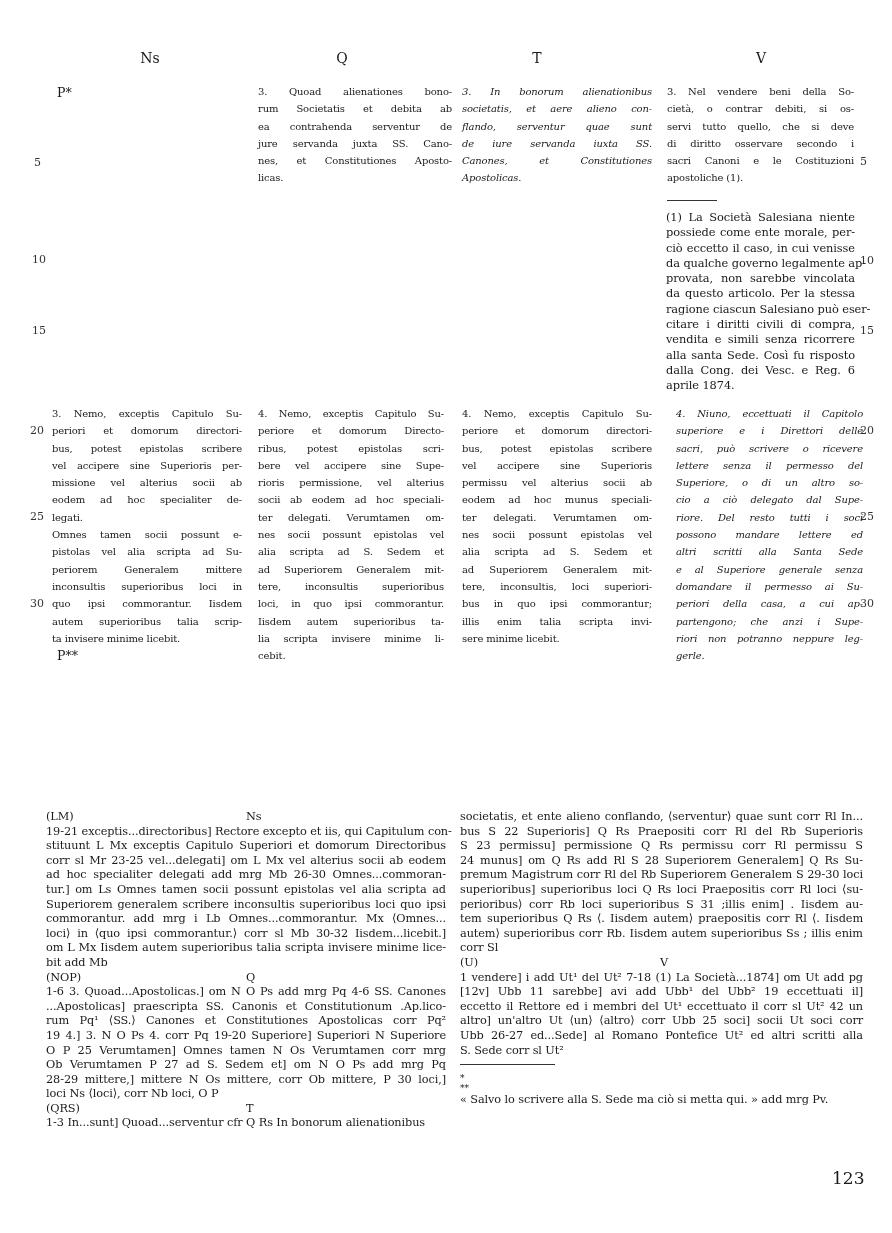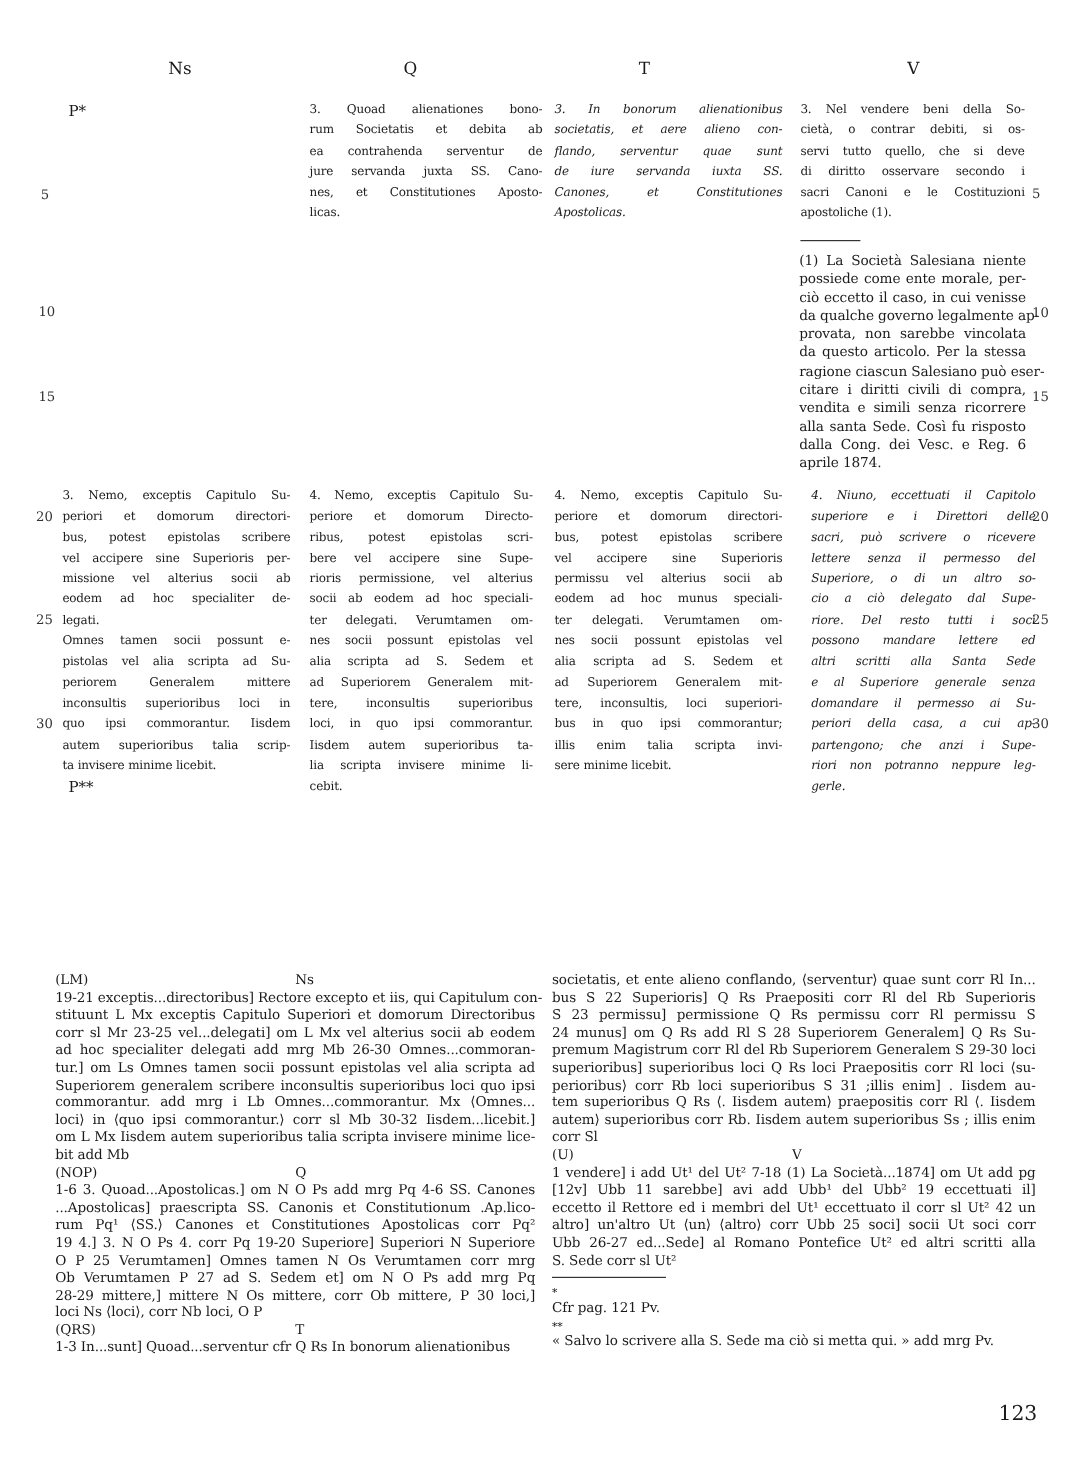--- a/index.html
+++ b/index.html
@@ -218,18 +218,17 @@
     <div>
       <span class="line">1 vendere] i add Ut¹ del Ut²     7-18 (1) La Società...1874] om Ut add pg</span>
       <span class="line">[12v] Ubb     11 sarebbe] avi add Ubb¹ del Ubb²     19 eccettuati il]</span>
       <span class="line">eccetto il Rettore ed i membri del Ut¹ eccettuato il corr sl Ut²     42 un</span>
       <span class="line">altro] un'altro Ut ⟨un⟩ ⟨altro⟩ corr Ubb     25 soci] socii Ut soci corr</span>
       <span class="line">Ubb     26-27 ed...Sede] al Romano Pontefice Ut² ed altri scritti alla</span>
       <span class="line last">S. Sede corr sl Ut²</span>
     </div>
     <div style="width: 95px; height: 1px; background: rgb(51, 51, 51); margin: 6px 0px 8px;"></div>
     <div style="font-size: 9px; line-height: 10px;">*</div>
-    <div style="margin-bottom: 3px;">Cfr pag. 121 Pv.</div>
     <div style="font-size: 9px; line-height: 10px;">**</div>
     <div style="margin-bottom: 3px;">« Salvo lo scrivere alla S. Sede ma ciò si metta qui. » add mrg Pv.</div>
   </div>
 
 <div class="pageno" style="left:832px; top:1168px;">123</div>
 
 </body></html>

